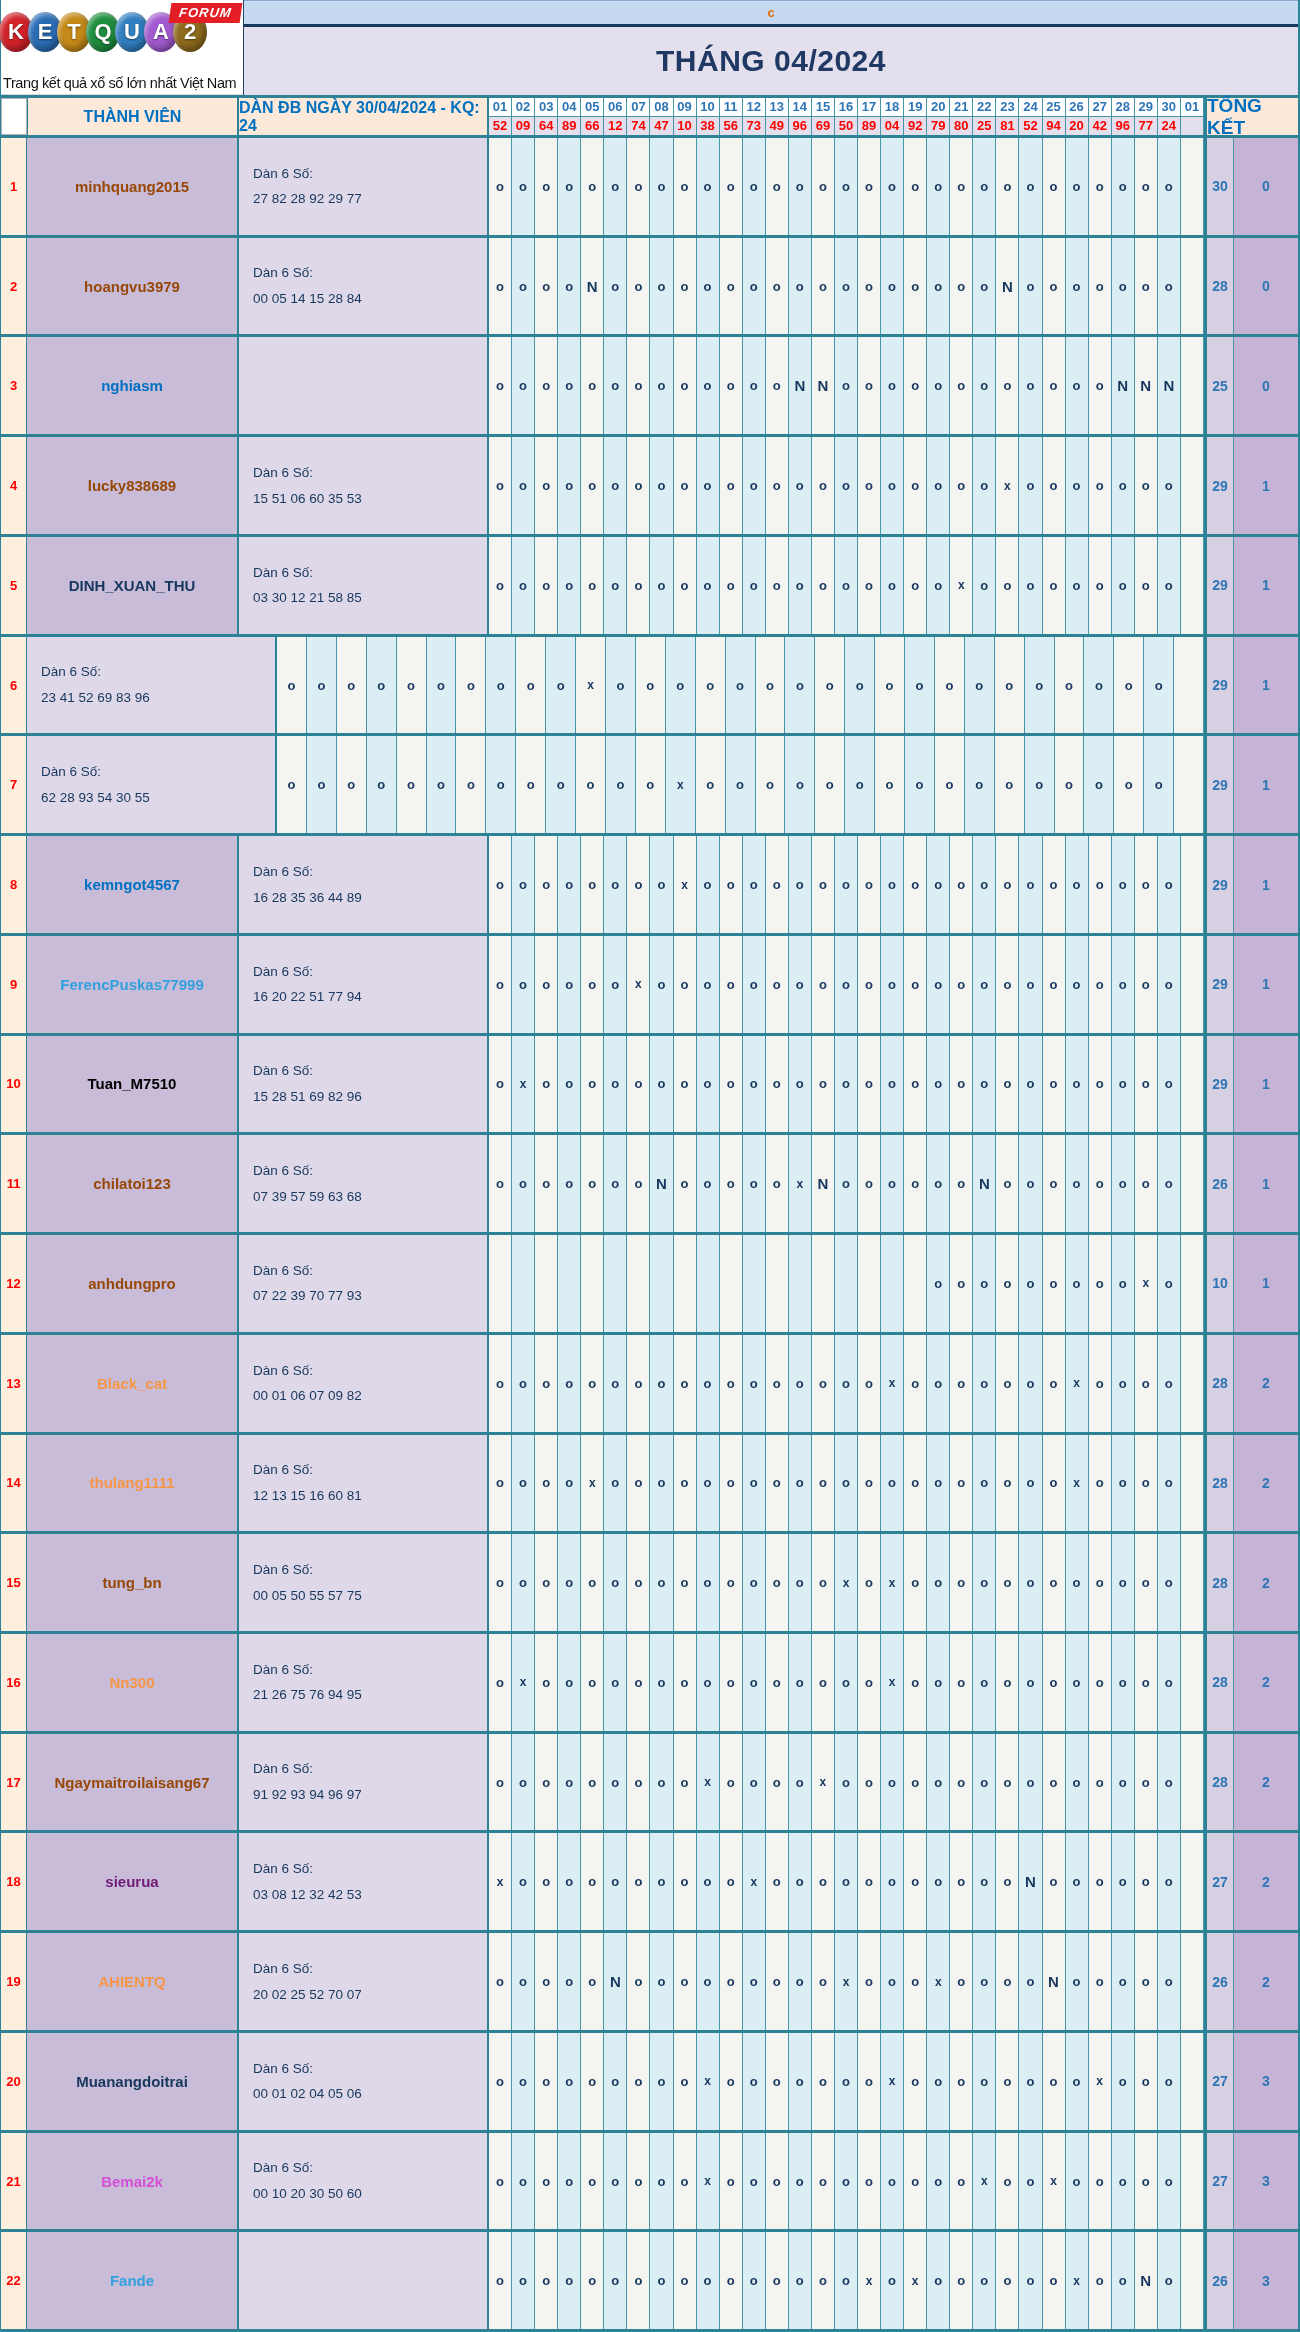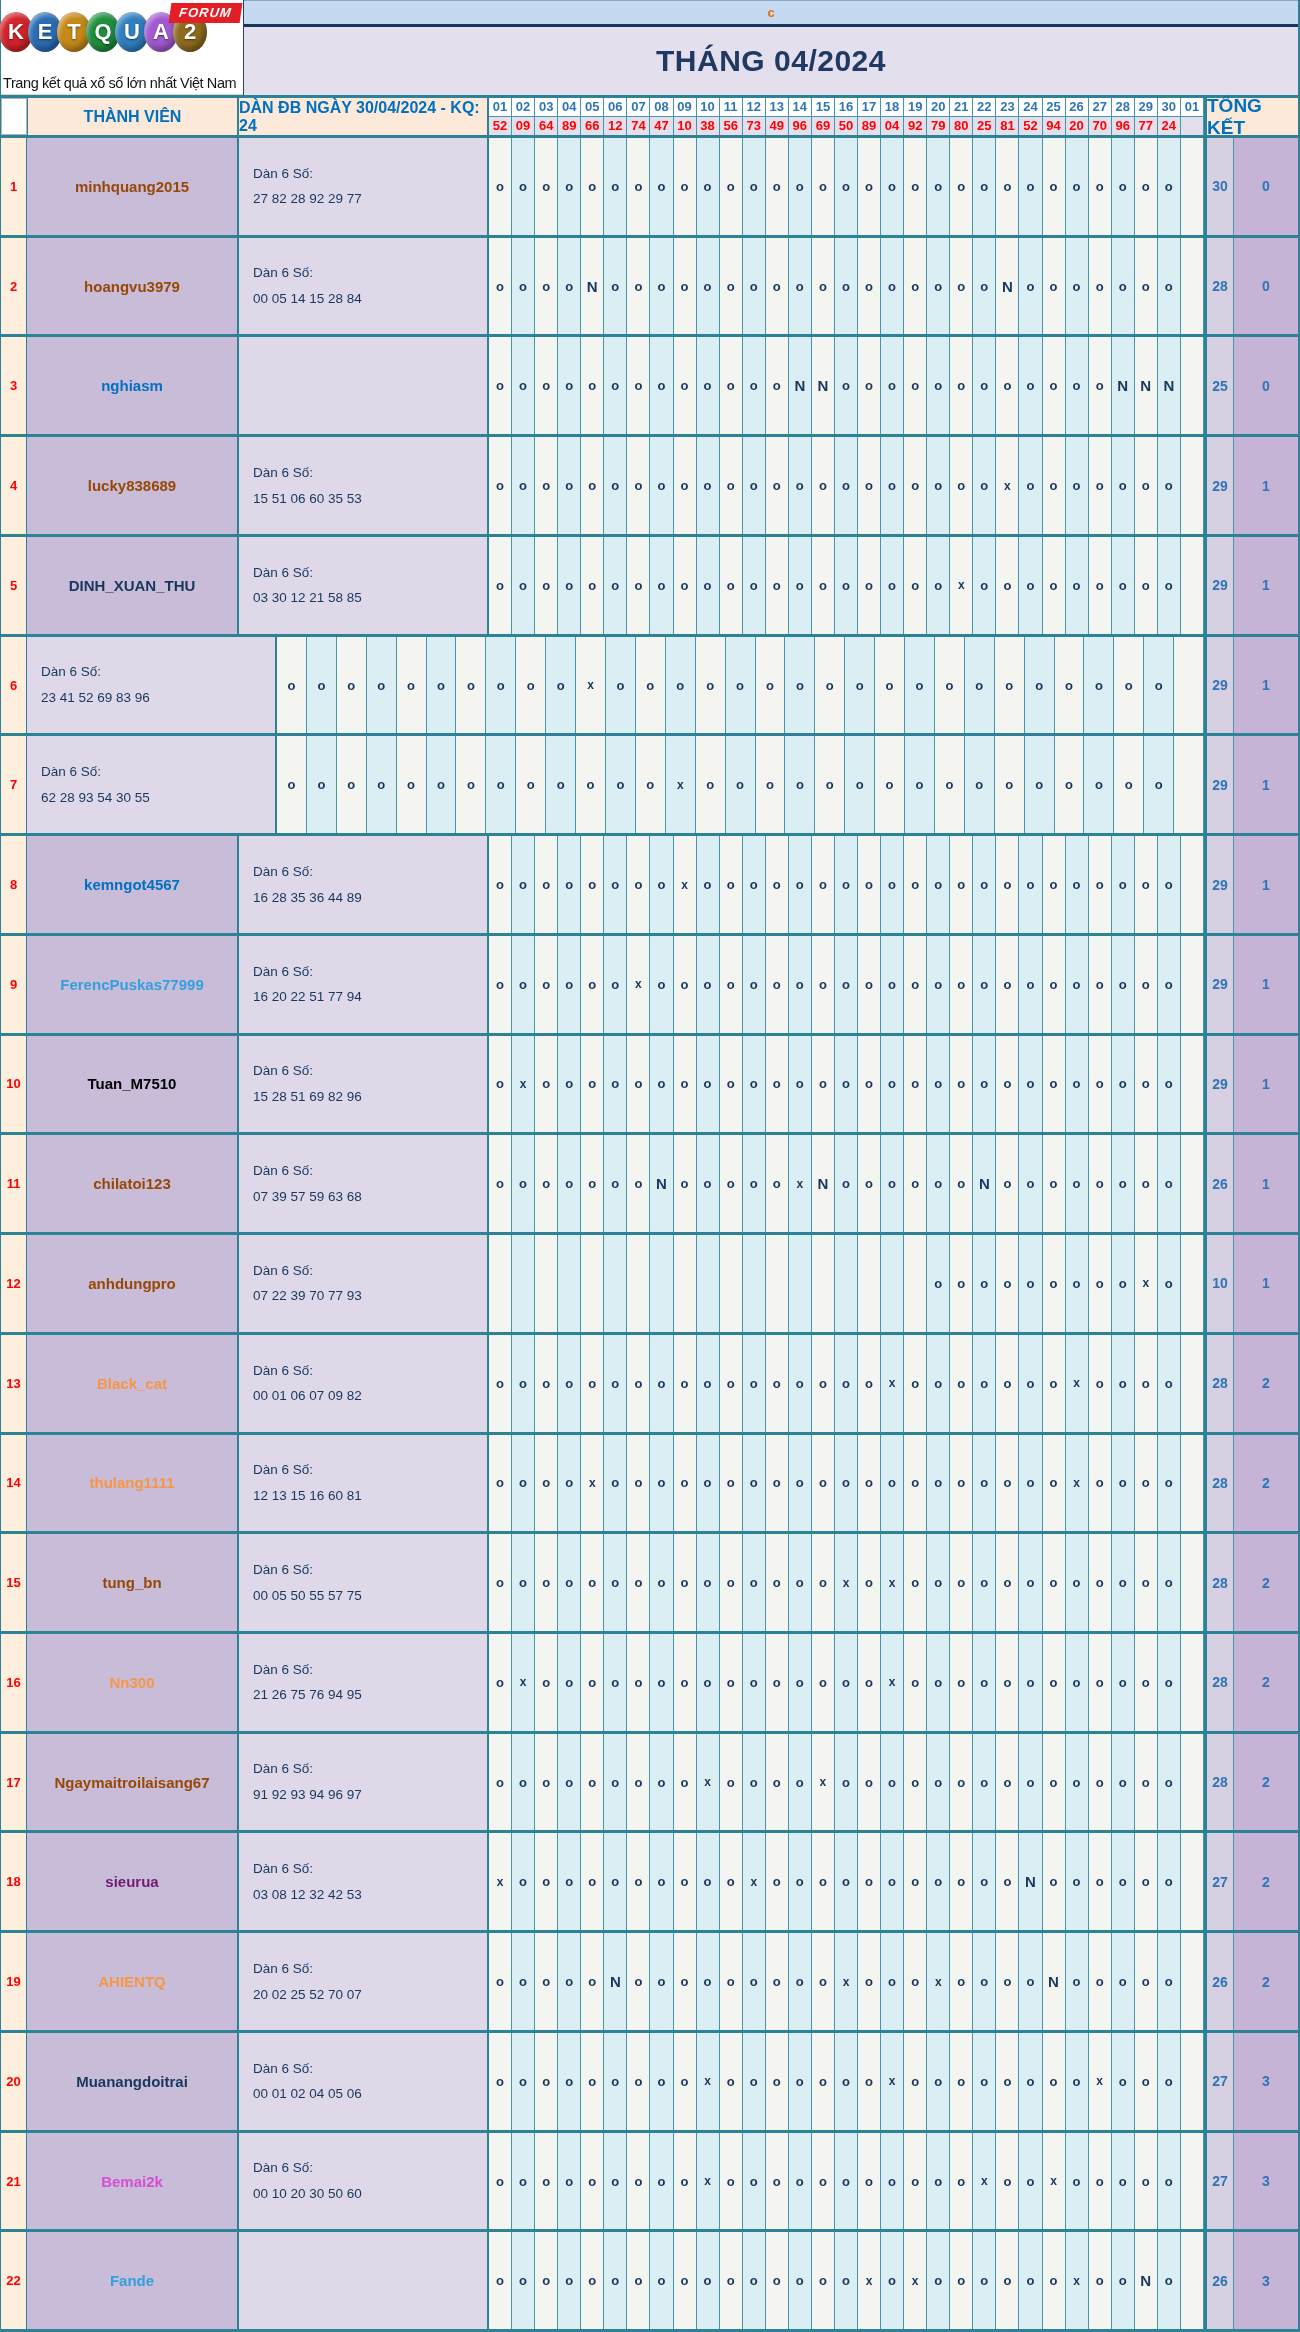--- a/index.html
+++ b/index.html
@@ -189,21 +189,21 @@
         <div class="day-head">
           <div class="dh-label">25</div>
           <div class="dh-val">94</div>
         </div>
         <div class="day-head">
           <div class="dh-label">26</div>
           <div class="dh-val">20</div>
         </div>
         <div class="day-head">
           <div class="dh-label">27</div>
-          <div class="dh-val">70</div>
+          <div class="dh-val">42</div>
         </div>
         <div class="day-head">
           <div class="dh-label">28</div>
           <div class="dh-val">96</div>
         </div>
         <div class="day-head">
           <div class="dh-label">29</div>
           <div class="dh-val">77</div>
         </div>
         <div class="day-head">

